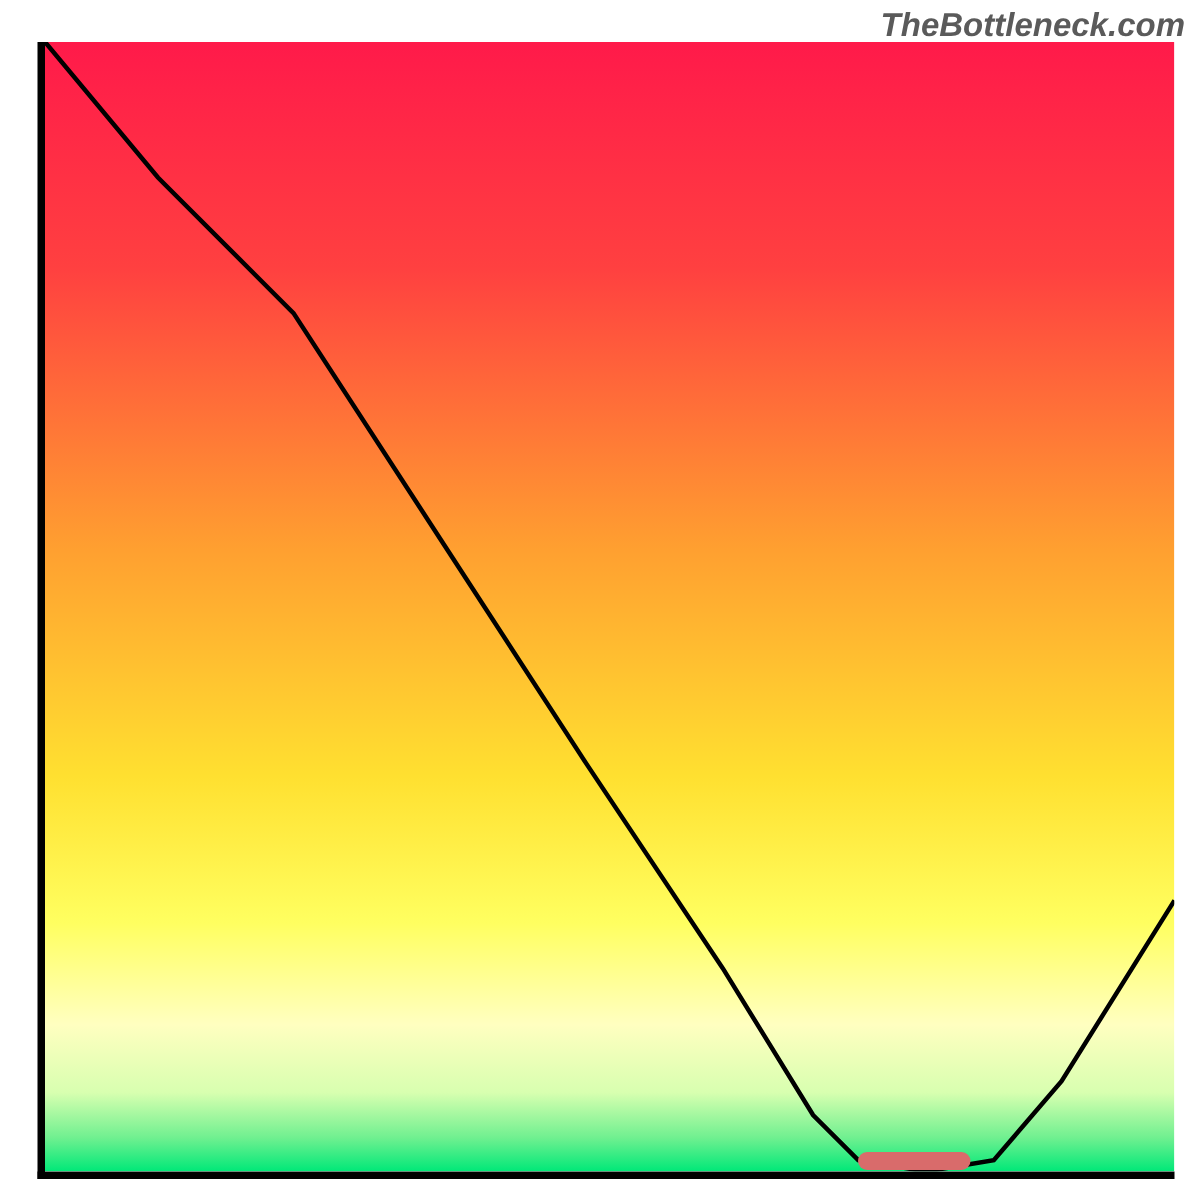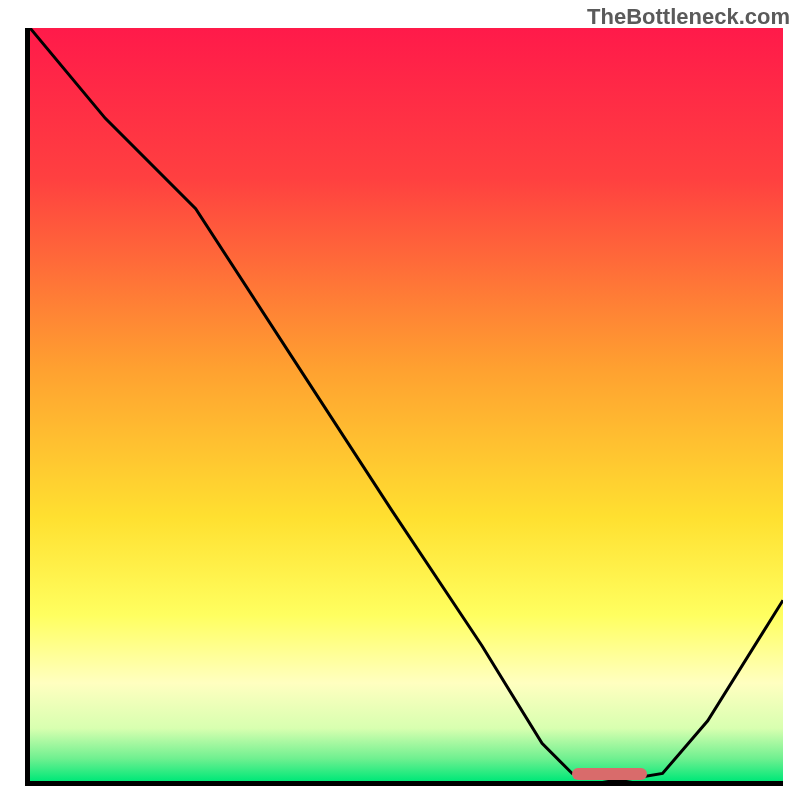--- a/index.html
+++ b/index.html
@@ -7,20 +7,21 @@
     padding: 0;
     width: 800px;
     height: 800px;
     background: #ffffff;
     font-family: Arial, sans-serif;
   }
   .container {
     position: relative;
     width: 800px;
     height: 800px;
+    font-style: italic;
   }
   .watermark {
     position: absolute;
     top: 4px;
     right: 10px;
     font-size: 22px;
     font-weight: bold;
     color: #5a5a5a;
     z-index: 10;
   }

